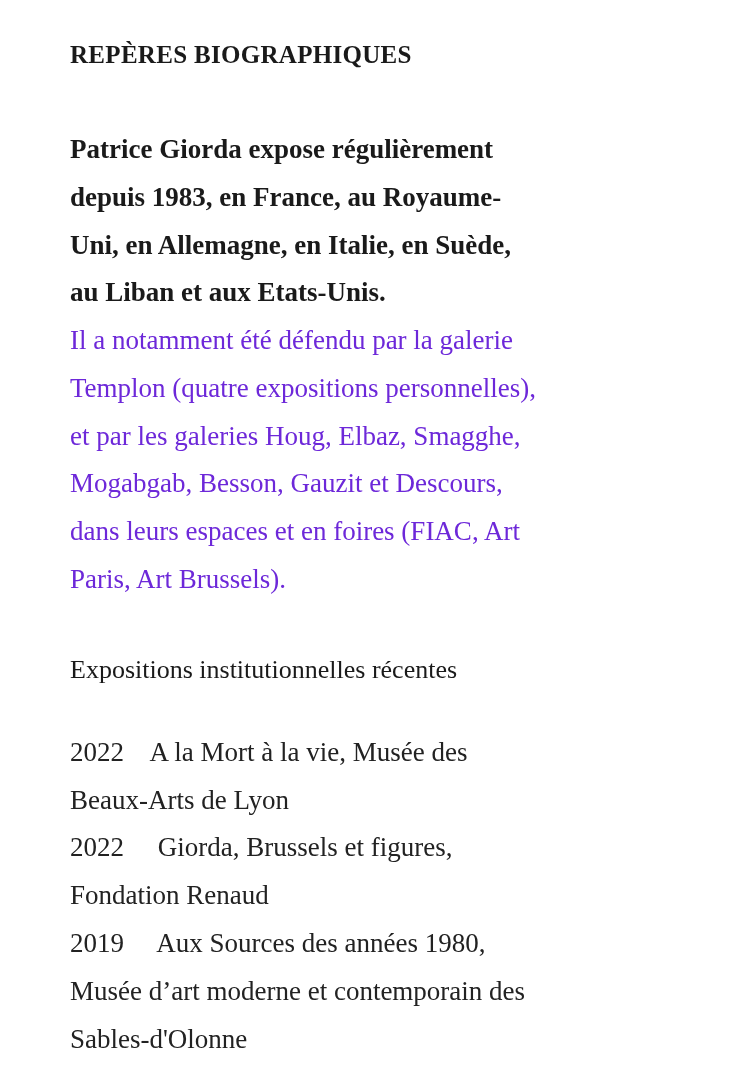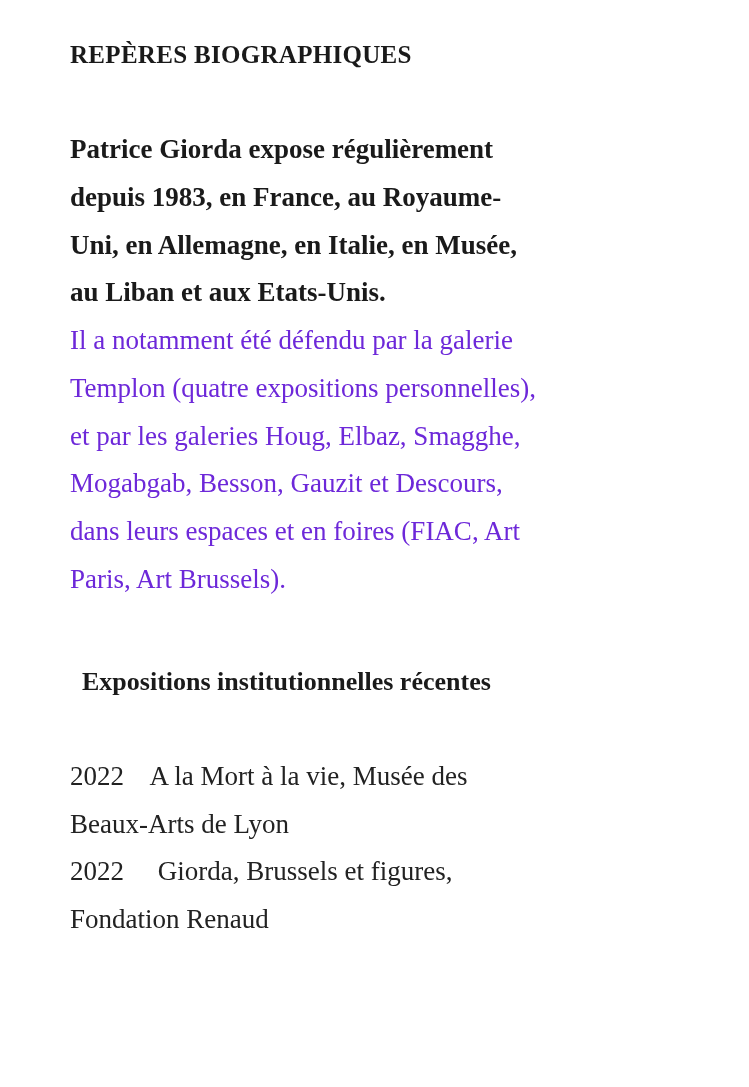--- a/index.html
+++ b/index.html
@@ -32,24 +32,24 @@
     line-height: 1.77;
     margin: 0;
   }
   .body-text {
     font-size: 27px;
     line-height: 1.77;
     margin: 0;
     color: #6d28d9;
   }
   .subhead {
-    font-weight: bold;
+    font-weight: normal;
     font-size: 26px;
     line-height: 1.5;
-    margin: 12px;
+    margin: 0;
   }
   .spacer-lg { height: 56px; }
   .spacer-md { height: 46px; }
   .spacer-sm { height: 40px; }
   .expo-list {
     font-size: 27px;
     line-height: 1.77;
     color: #222222;
   }
   .expo-row {
@@ -66,28 +66,29 @@
 </style>
 </head>
 <body>
 
 <div class="page">
 
   <h1 class="section-title">REPÈRES BIOGRAPHIQUES</h1>
 
   <div class="spacer-lg"></div>
 
-  <p class="lead">Patrice Giorda expose régulièrement depuis 1983, en France, au Royaume-Uni, en Allemagne, en Italie, en Musée, au Liban et aux Etats-Unis.</p>
+  <p class="lead">Patrice Giorda expose régulièrement depuis 1983, en France, au Royaume-Uni, en Allemagne, en Italie, en Suède, au Liban et aux Etats-Unis.</p>
 
   <p class="body-text">Il a notamment été défendu par la galerie Templon (quatre expositions personnelles), et par les galeries Houg, Elbaz, Smagghe, Mogabgab, Besson, Gauzit et Descours, dans leurs espaces et en foires (FIAC, Art Paris, Art Brussels).</p>
 
   <div class="spacer-md"></div>
 
   <h2 class="subhead">Expositions institutionnelles récentes</h2>
 
   <div class="spacer-sm"></div>
 
   <div class="expo-list">
     <div class="expo-row"><span class="expo-year">2022</span><span class="expo-year">    </span><span class="expo-name">A la Mort à la vie, Musée des Beaux-Arts de Lyon</span></div>
     <div class="expo-row"><span class="expo-year">2022</span><span class="expo-year">     </span><span class="expo-name">Giorda, Brussels et figures, Fondation Renaud</span></div>
+    <div class="expo-row"><span class="expo-year">2019</span><span class="expo-year">     </span><span class="expo-name">Aux Sources des années 1980, Musée d’art moderne et contemporain des Sables-d'Olonne</span></div>
   </div>
 
 </div>
 
 </body></html>

